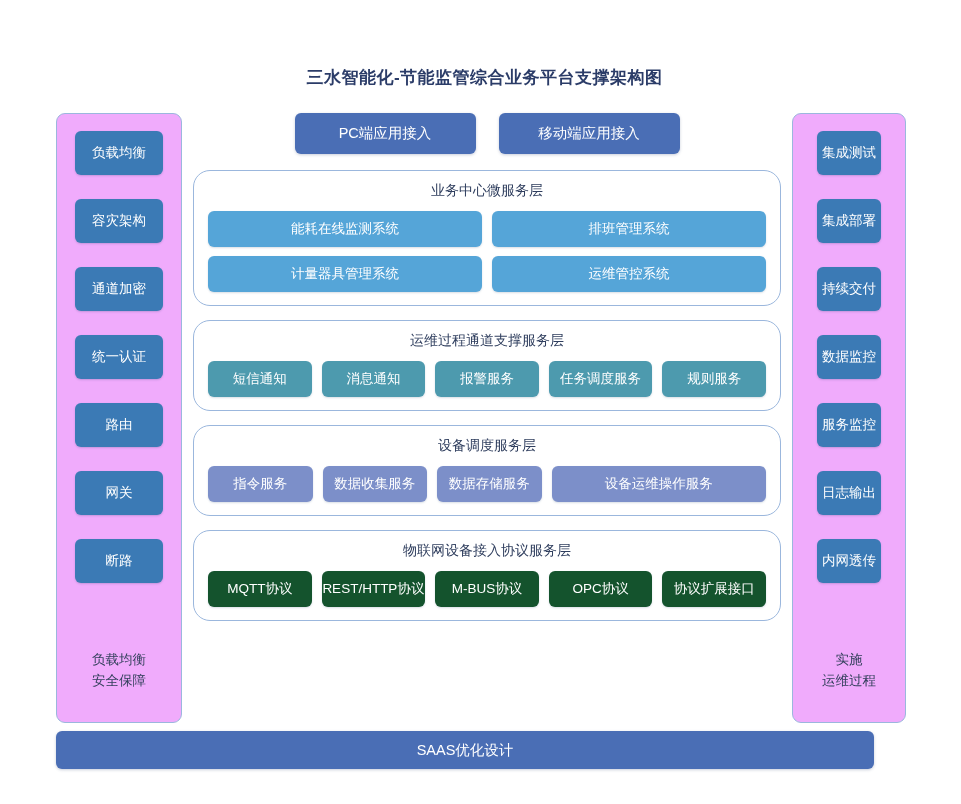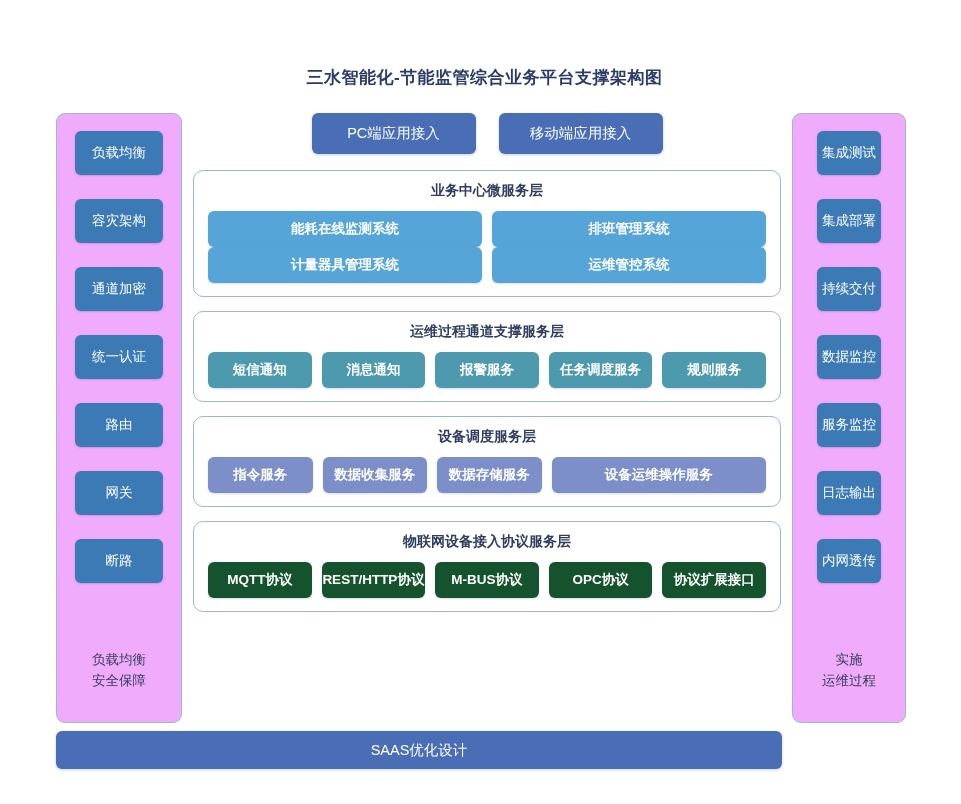--- a/index.html
+++ b/index.html
@@ -92,53 +92,53 @@
 
   
   .access-row {
     width: 100%;
     display: flex;
     justify-content: center;
     gap: 23px;
     margin-bottom: 16px;
   }
   .access-btn {
-    width: 164px;
+    width: 181px;
     height: 41px;
     background: #4a6eb5;
     border-radius: 6px;
     color: #ffffff;
     font-size: 14.5px;
     display: flex;
     align-items: center;
     justify-content: center;
     box-shadow: 0 1px 3px rgba(40,60,110,0.25);
   }
 
   
   .layer {
     width: 100%;
     box-sizing: border-box;
     border: 1.4px solid #9bb7dd;
-    border-radius: 10px;
+    border-radius: 17px;
     background: #ffffff;
     padding: 11px 14px 13px 14px;
     margin-bottom: 14px;
-    font-weight: bold;
   }
   .layer-title {
     text-align: center;
     font-size: 14px;
     color: #2f3e5e;
     margin-bottom: 11px;
   }
   .layer-row {
     display: flex;
     justify-content: space-between;
     gap: 10px;
+    margin-bottom: 9px;
   }
   .layer-row:last-child { margin-bottom: 0; }
 
   .chip {
     flex: 1 1 0;
     height: 36px;
     border-radius: 6px;
     color: #ffffff;
     font-size: 13.5px;
     display: flex;
@@ -154,21 +154,21 @@
   .chip.device  { background: #7c8fc9; }
   .chip.iot     { background: #14532d; }
 
   .chip.wide    { flex: 2.05 1 0; }
 
   
   .bottom-bar {
     position: absolute;
     left: 56px;
     top: 731px;
-    width: 726px;
+    width: 818px;
     height: 38px;
     background: #4a6eb5;
     border-radius: 6px;
     color: #ffffff;
     font-size: 14.5px;
     display: flex;
     align-items: center;
     justify-content: center;
     box-shadow: 0 1px 3px rgba(40,60,110,0.25);
   }

